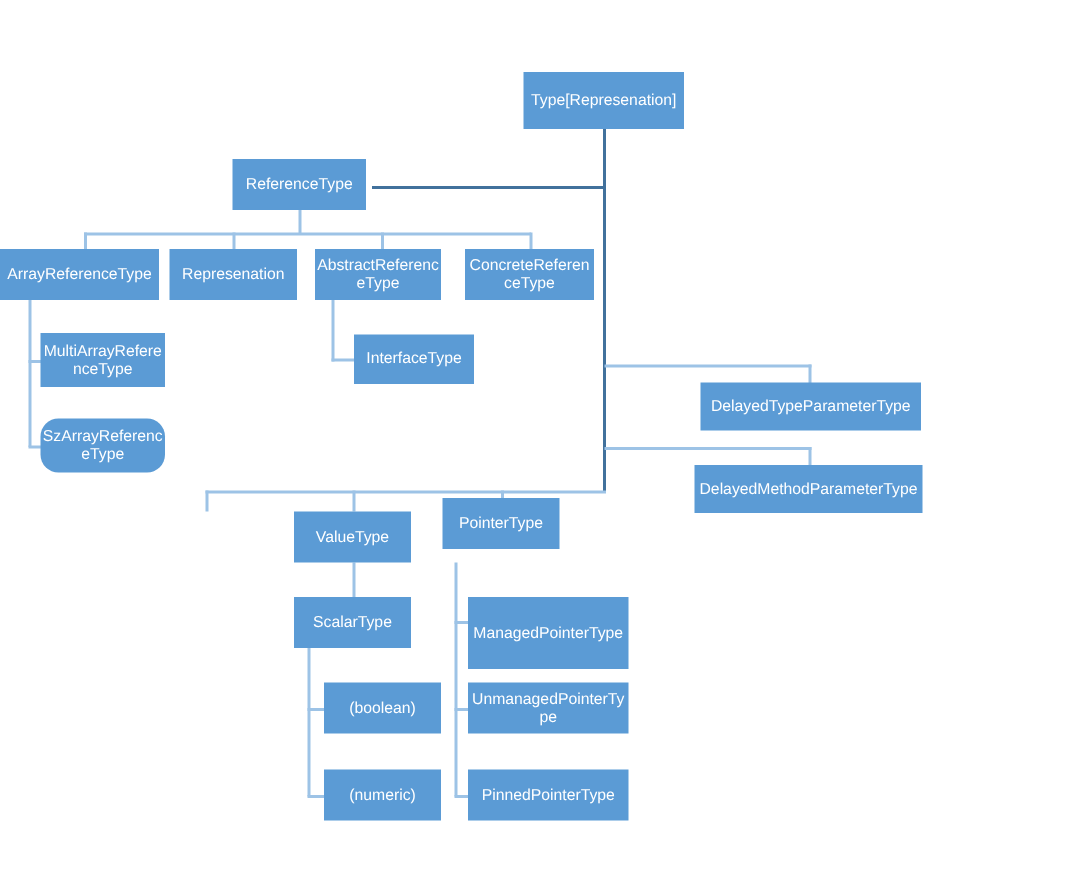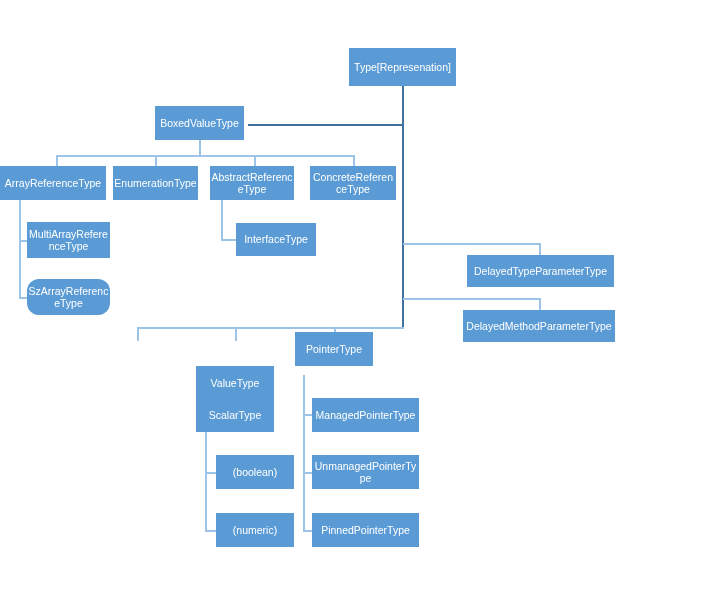--- a/index.html
+++ b/index.html
@@ -86,50 +86,50 @@
   <div class="conn h light" style="left:205px; top:472px; width:12px;"></div>
   <div class="conn h light" style="left:205px; top:530px; width:12px;"></div>
 
   <div class="conn v light" style="left:303px; top:375px; height:156px;"></div>
   <div class="conn h light" style="left:303px; top:414px; width:10px;"></div>
   <div class="conn h light" style="left:303px; top:472px; width:10px;"></div>
   <div class="conn h light" style="left:303px; top:530px; width:10px;"></div>
 
   <div class="node" style="left:349px; top:48px; width:107px; height:38px;">Type[Represenation]</div>
 
-  <div class="node" style="left:155px; top:106px; width:89px; height:34px;">BoxedValueType</div>
+  <div class="node" style="left:155px; top:106px; width:89px; height:34px;">ReferenceType</div>
 
   <div class="node" style="left:0px; top:166px; width:106px; height:34px;">ArrayReferenceType</div>
 
-  <div class="node" style="left:113px; top:166px; width:85px; height:34px;">EnumerationType</div>
+  <div class="node" style="left:113px; top:166px; width:85px; height:34px;">Represenation</div>
 
   <div class="node wrap" style="left:210px; top:166px; width:84px; height:34px;">AbstractReferenceType</div>
 
   <div class="node wrap" style="left:310px; top:166px; width:86px; height:34px;">ConcreteReferenceType</div>
 
   <div class="node wrap" style="left:27px; top:222px; width:83px; height:36px;">MultiArrayReferenceType</div>
 
   <div class="node wrap" style="left:27px; top:279px; width:83px; height:36px;border-radius:12px;">SzArrayReferenceType</div>
 
   <div class="node" style="left:236px; top:223px; width:80px; height:33px;">InterfaceType</div>
 
   <div class="node" style="left:467px; top:255px; width:147px; height:32px;">DelayedTypeParameterType</div>
 
   <div class="node" style="left:463px; top:310px; width:152px; height:32px;">DelayedMethodParameterType</div>
 
 
-  <div class="node" style="left:196px; top:341px; width:78px; height:34px;margin-top:25px;">ValueType</div>
+  <div class="node" style="left:196px; top:341px; width:78px; height:34px;">ValueType</div>
 
   <div class="node" style="left:295px; top:332px; width:78px; height:34px;">PointerType</div>
 
   <div class="node" style="left:196px; top:398px; width:78px; height:34px;">ScalarType</div>
 
   <div class="node" style="left:216px; top:455px; width:78px; height:34px;">(boolean)</div>
 
   <div class="node" style="left:216px; top:513px; width:78px; height:34px;">(numeric)</div>
 
-  <div class="node" style="left:312px; top:398px; width:107px; height:34px;">ManagedPointerType</div>
+  <div class="node" style="left:312px; top:398px; width:107px; height:48px;">ManagedPointerType</div>
 
   <div class="node wrap" style="left:312px; top:455px; width:107px; height:34px;">UnmanagedPointerType</div>
 
   <div class="node" style="left:312px; top:513px; width:107px; height:34px;">PinnedPointerType</div>
 
 </div>
 
 </body></html>

